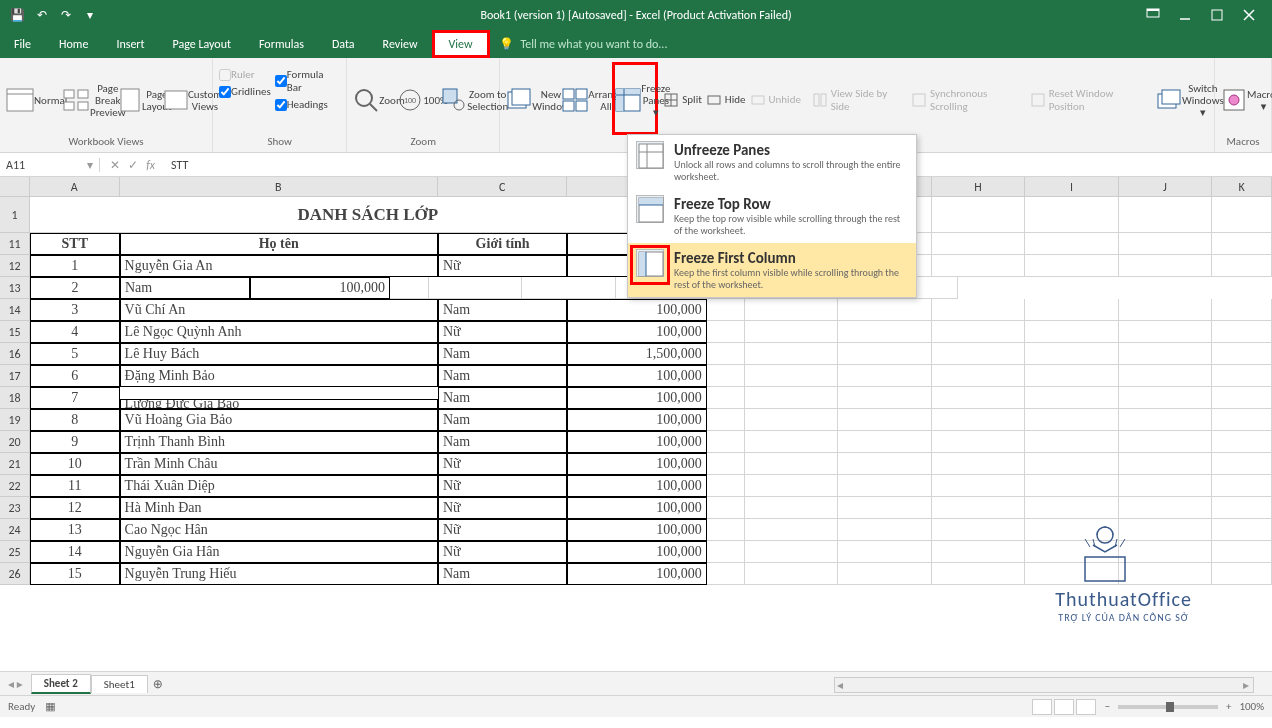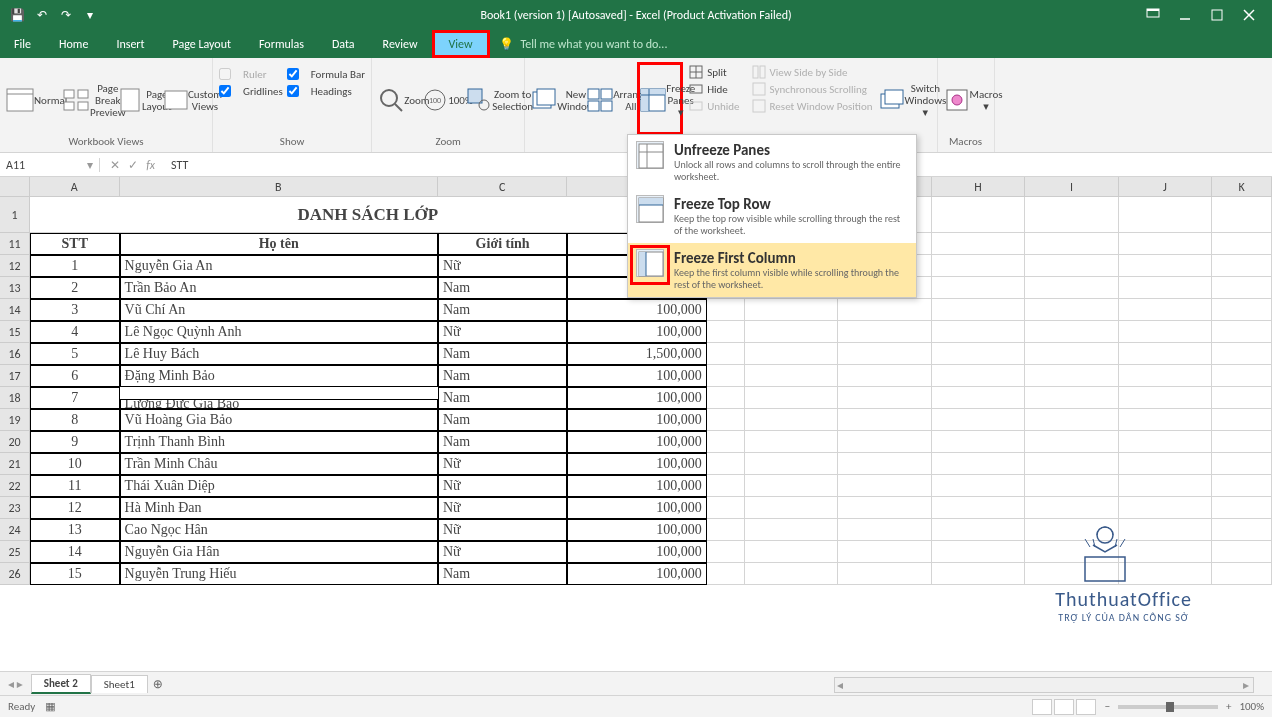--- a/index.html
+++ b/index.html
@@ -5,35 +5,35 @@
 *{box-sizing:border-box;margin:0;padding:0;font-family:"Segoe UI",Calibri,sans-serif}
 body{background:#fff;width:1272px;height:728px;overflow:hidden;position:relative;font-size:12px;color:#444}
 .titlebar{height:30px;background:linear-gradient(#217346,#217346);display:flex;align-items:center;color:#fff;position:relative}
 .qat{display:flex;gap:8px;padding:0 10px;align-items:center}
 .qat-icon{width:16px;height:16px;display:flex;align-items:center;justify-content:center;font-size:12px;cursor:pointer}
 .title-text{position:absolute;left:50%;transform:translateX(-50%);font-size:12px}
 .win-controls{margin-left:auto;display:flex;gap:6px;padding-right:10px}
 .win-btn{width:26px;height:20px;display:flex;align-items:center;justify-content:center;cursor:pointer}
 .tabs{height:28px;background:#217346;display:flex;align-items:stretch;color:#fff;font-size:12px}
 .tab{padding:0 14px;display:flex;align-items:center;cursor:pointer}
-.tab.active{background:#7dd3fc;color:#217346}
+.tab.active{background:#ffffff;color:#217346}
 .tab.highlight{border:3px solid #ff0000}
 .tellme{display:flex;align-items:center;color:#bde5cc;gap:6px;padding-left:10px}
 .ribbon{height:95px;background:#f3f3f3;border-bottom:1px solid #d4d4d4;display:flex}
 .group{border-right:1px solid #e1e1e1;padding:4px 6px 2px;display:flex;flex-direction:column;justify-content:space-between}
 .group-content{display:flex;gap:4px;flex:1}
 .group-label{text-align:center;font-size:11px;color:#666;padding-bottom:2px}
 .big-btn{display:flex;align-items:center;width:52px;cursor:pointer;padding-top:4px}
 .big-btn .icon{width:32px;height:32px;margin-bottom:2px;display:flex;align-items:center;justify-content:center}
 .big-btn .lbl{font-size:11px;text-align:center;line-height:12px}
 .big-btn.highlight{border:3px solid #ff0000}
 .chk-col{display:flex;flex-direction:column;gap:4px;padding-top:6px}
-.chk{display:flex;align-items:flex-start;gap:12px;font-size:11px}
+.chk{display:flex;align-items:center;gap:0;font-size:11px}
 .chk input{width:12px;height:12px}
-.small-btns{display:flex;flex-direction:column;gap:1px;padding-top:2px}
+.small-btns{display:flex;flex-direction:row;gap:1px;padding-top:2px}
 .small-btn{display:flex;align-items:center;gap:4px;font-size:11px;padding:1px 2px;cursor:pointer;color:#444}
 .small-btn.disabled{color:#b0b0b0}
 .namebox-row{height:24px;border-bottom:1px solid #d4d4d4;display:flex;align-items:center;background:#fff}
 .namebox{width:100px;border-right:1px solid #d4d4d4;padding:0 6px;font-size:12px;display:flex;align-items:center;justify-content:space-between}
 .fx-icons{display:flex;gap:8px;padding:0 10px;color:#999;align-items:center}
 .formula-bar{flex:1;padding:0 6px;font-size:12px}
 .sheet{position:relative;height:494px;overflow:hidden}
 .corner{width:30px;height:20px;background:#e6e6e6;border-right:1px solid #ccc;border-bottom:1px solid #ccc;position:absolute;top:0;left:0}
 .col-headers{position:absolute;top:0;left:30px;right:0;height:20px;display:flex}
 .col-h{background:#e6e6e6;border-right:1px solid #ccc;border-bottom:1px solid #ccc;display:flex;align-items:center;justify-content:center;font-size:12px;color:#444}
@@ -420,21 +420,20 @@
         <div class="cell " style="width: 39px;"></div>
         <div class="cell right yellow" style="width: 93px;">1</div>
         <div class="cell " style="width: 94px;"></div>
         <div class="cell " style="width: 94px;"></div>
         <div class="cell " style="width: 94px;"></div>
         <div class="cell " style="width: 94px;"></div>
         <div class="cell " style="width: 60px;"></div>
       </div>
       <div class="crow ">
         <div class="cell center border" style="width: 90px;">2</div>
-        <div class="cell border" style="width: 320px;">Trần Bảo An</div>
         <div class="cell border" style="width: 130px;">Nam</div>
         <div class="cell right border" style="width: 140px;">100,000</div>
         <div class="cell " style="width: 39px;"></div>
         <div class="cell " style="width: 93px;"></div>
         <div class="cell " style="width: 94px;"></div>
         <div class="cell " style="width: 94px;"></div>
         <div class="cell " style="width: 94px;"></div>
         <div class="cell " style="width: 94px;"></div>
         <div class="cell " style="width: 60px;"></div>
       </div>

